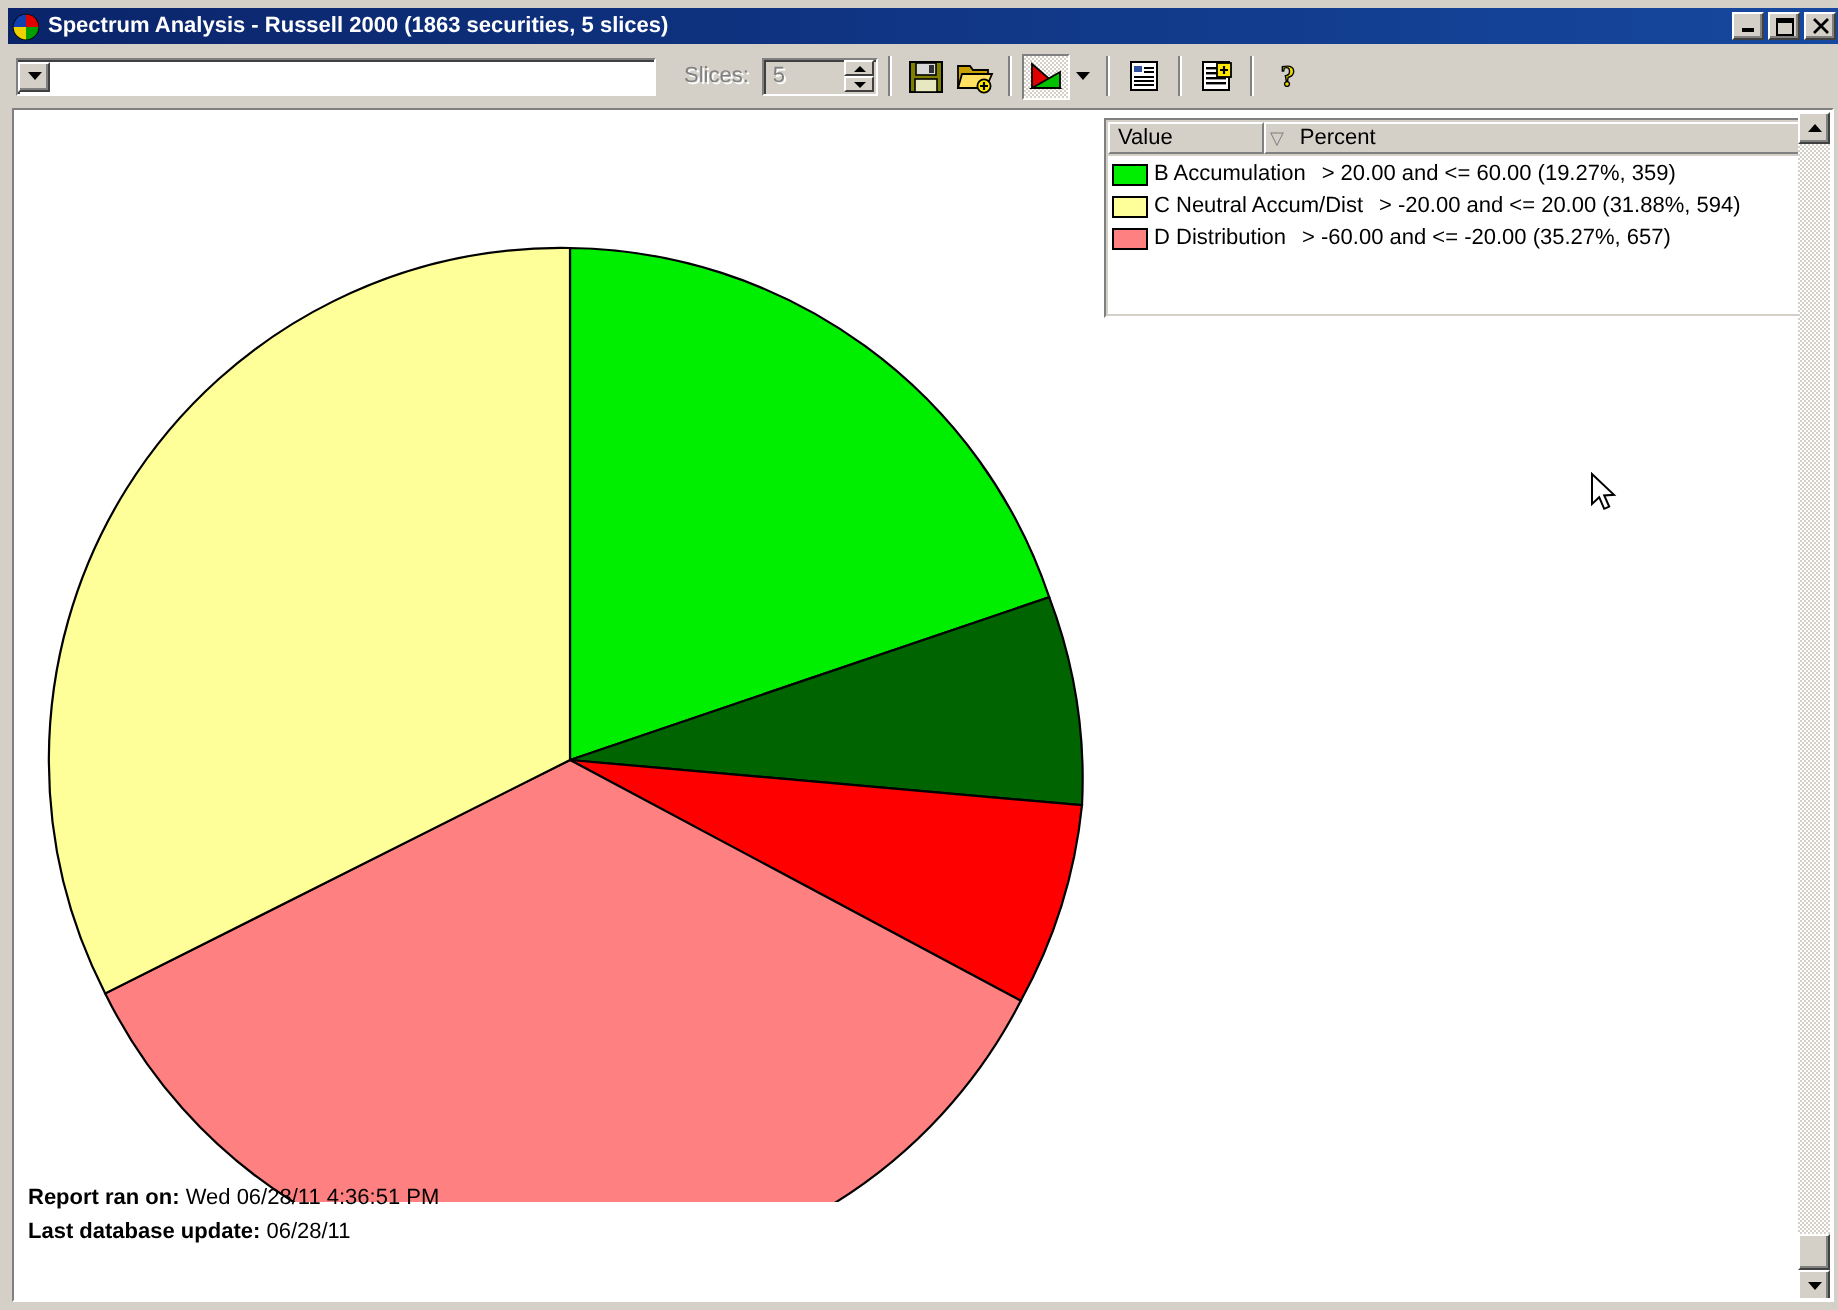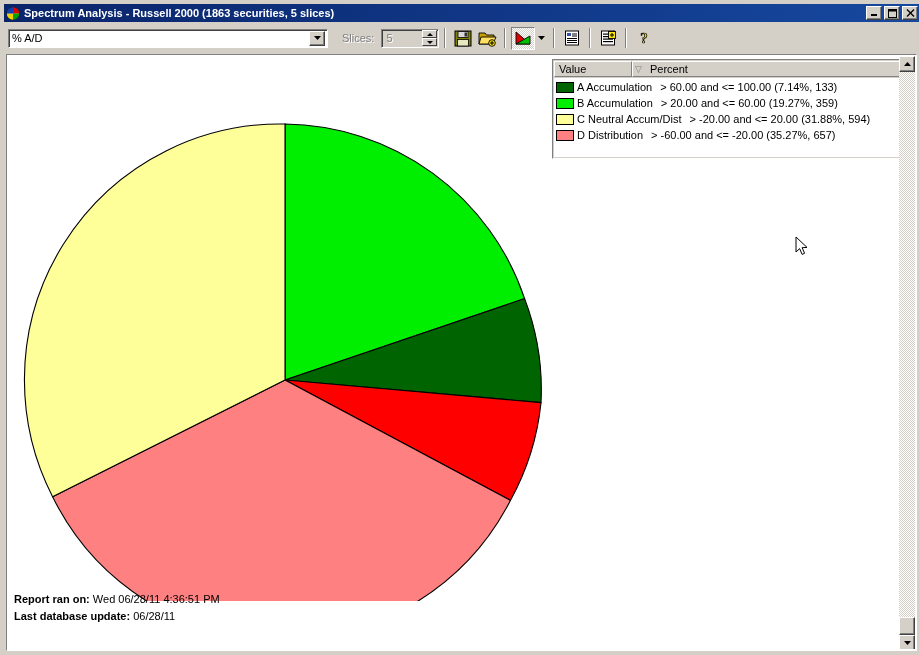--- a/index.html
+++ b/index.html
@@ -197,21 +197,20 @@
         <svg width="9" height="8" viewBox="0 0 9 8">
             <path d="M1 0.5 L8 7.5 M8 0.5 L1 7.5" stroke="#000" stroke-width="1.4"></path>
           </svg>
       </div>
     </div>
   </div>
 
   <div class="toolbar">
 
     <div class="combo">
-      <span class="combo-text">% A/D</span>
       <span class="combo-btn">
         <svg width="7" height="4" viewBox="0 0 7 4">
             <path d="M0 0 L7 0 L3.5 4 Z" fill="#000"></path>
           </svg>
       </span>
     </div>
 
     <span class="slices-label">Slices:</span>
 
     <div class="spin">
@@ -324,25 +323,20 @@
           <div class="lh-cell lh-value">
             <span>Value</span>
           </div>
           <div class="lh-cell lh-percent">
             <span style="color:#808080;font-size:9px;margin-right:8px;">▽</span>
             <span>Percent</span>
           </div>
         </div>
         <div class="legend-body">
 
-          <div class="lrow">
-            <span class="swatch" style="background:#006400"></span>
-            <span class="lname">A Accumulation</span>
-            <span class="lrange">&gt; 60.00 and &lt;= 100.00 (7.14%, 133)</span>
-          </div>
 
           <div class="lrow">
             <span class="swatch" style="background:#00EE00"></span>
             <span class="lname">B Accumulation</span>
             <span class="lrange">&gt; 20.00 and &lt;= 60.00 (19.27%, 359)</span>
           </div>
 
           <div class="lrow">
             <span class="swatch" style="background:#FFFF99"></span>
             <span class="lname">C Neutral Accum/Dist</span>

